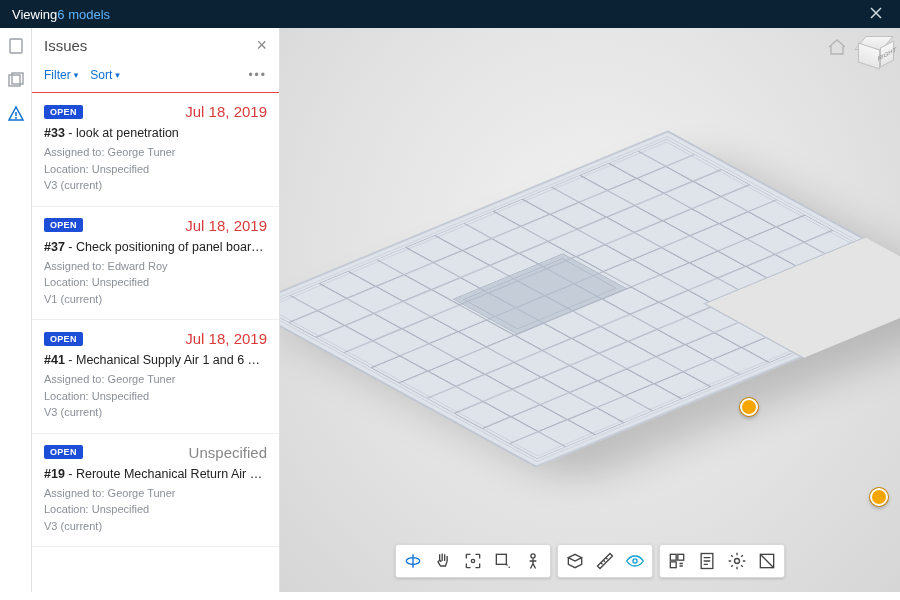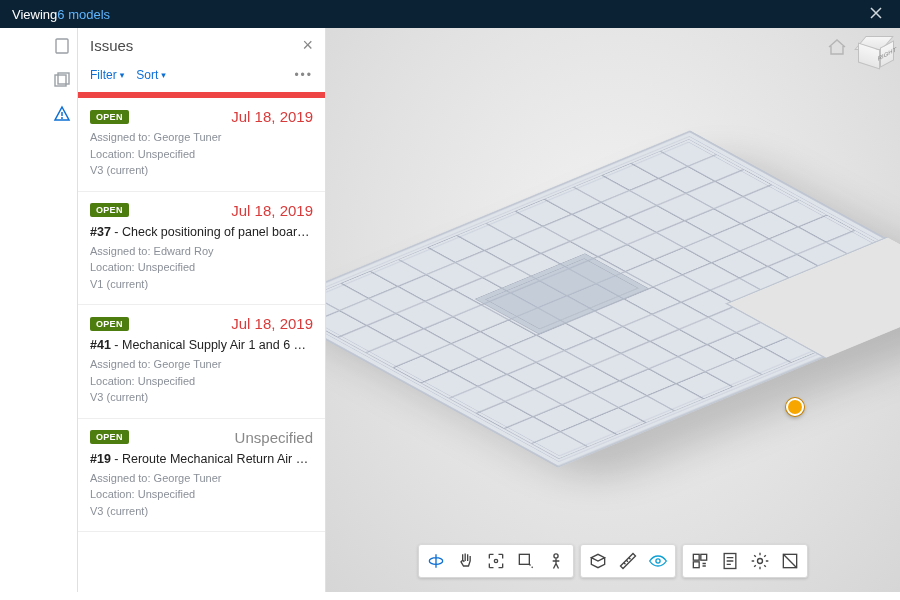--- a/index.html
+++ b/index.html
@@ -2,39 +2,39 @@
 <html><head>
 <meta charset="utf-8">
 <style>
   * { box-sizing: border-box; margin: 0; padding: 0; font-family: -apple-system, BlinkMacSystemFont, "Segoe UI", Arial, sans-serif; }
   html, body { width: 900px; height: 600px; overflow: hidden; }
   .topbar { height: 28px; background: #0b2234; color: #fff; display: flex; align-items: center; padding: 0 12px; font-size: 13px; }
   .topbar .count { color: #5fb5ff; margin-left: 0; }
   .topbar .close { margin-left: auto; cursor: pointer; padding: 4px; }
   .topbar .close svg { stroke: #cfd8dc; }
 
-  .body { display: flex; height: 564px; padding-left: 46px; }
+  .body { display: flex; height: 564px; }
 
   .rail { width: 32px; background: #fff; border-right: 1px solid #e0e0e0; display: flex; flex-direction: column; align-items: center; padding-top: 8px; gap: 14px; }
   .rail .ricon { width: 20px; height: 20px; display:flex; align-items:center; justify-content:center; cursor:pointer; }
   .rail .ricon svg { stroke:#9aa0a6; }
   .rail .ricon.active svg { stroke:#0d6fd4; }
 
   .panel { width: 248px; background:#fff; border-right:1px solid #e0e0e0; display:flex; flex-direction:column; }
   .panel-hd { display:flex; align-items:center; padding:8px 12px; font-size:15px; color:#4a4a4a; }
   .panel-hd .x { margin-left:auto; cursor:pointer; color:#888; font-size:18px; line-height:1; }
-  .panel-tools { display:flex; align-items:center; padding:6px 12px 10px; gap:12px; font-size:12px; color:#0d6fd4; border-bottom:6px solid #ef4444; }
+  .panel-tools { display:flex; align-items:center; padding:6px 12px 10px; gap:12px; font-size:12px; color:#0d6fd4; border-bottom:1px solid #ef4444; }
   .panel-tools .dd { cursor:pointer; display:flex; align-items:center; gap:3px; }
   .panel-tools .more { margin-left:auto; color:#888; cursor:pointer; letter-spacing:2px; }
   .caret { font-size:9px; }
 
   .issues { overflow-y:auto; flex:1; }
   .issue { padding:10px 12px 12px; border-bottom:1px solid #eee; cursor:pointer; }
   .issue .row1 { display:flex; align-items:center; }
-  .badge { background:#4d7c0f; color:#fff; font-size:9px; font-weight:700; padding:2px 6px; border-radius:2px; letter-spacing:.3px; }
+  .badge { background:#1d4ed8; color:#fff; font-size:9px; font-weight:700; padding:2px 6px; border-radius:2px; letter-spacing:.3px; }
   .date { margin-left:auto; font-size:15px; color:#d93a3a;text-align:center; }
   .date.muted { color:#888; }
   .title { font-size:12.5px; color:#222; margin-top:6px; white-space:nowrap; overflow:hidden; text-overflow:ellipsis; }
   .title b { font-weight:700; }
   .meta { font-size:11px; color:#8a8f98; margin-top:4px; line-height:1.5; }
 
   .viewer { flex:1; position:relative; background: radial-gradient(ellipse at 50% 40%, #f2f2f2 0%, #e2e2e2 60%, #d6d6d6 100%); overflow:hidden; }
 
   .floorplate { position:absolute; left:52%; top:48%; width:540px; height:420px;
     transform: translate(-50%,-50%) rotateX(58deg) rotateZ(-38deg) skewX(6deg);
@@ -119,20 +119,21 @@
           <span class="caret">▾</span>
       </span>
       <span class="more">•••</span>
     </div>
     <div class="issues" id="issues-list">
         <div class="issue">
           <div class="row1">
             <span class="badge">OPEN</span>
             <span class="date">Jul 18, 2019</span>
           </div>
+          <div class="title"><b>#33</b> - look at penetration</div>
           <div class="meta">Assigned to: George Tuner<br>Location: Unspecified<br>V3 (current)</div>
         </div>
         <div class="issue">
           <div class="row1">
             <span class="badge">OPEN</span>
             <span class="date">Jul 18, 2019</span>
           </div>
           <div class="title"><b>#37</b> - Check positioning of panel boards agai…</div>
           <div class="meta">Assigned to: Edward Roy<br>Location: Unspecified<br>V1 (current)</div>
         </div>

